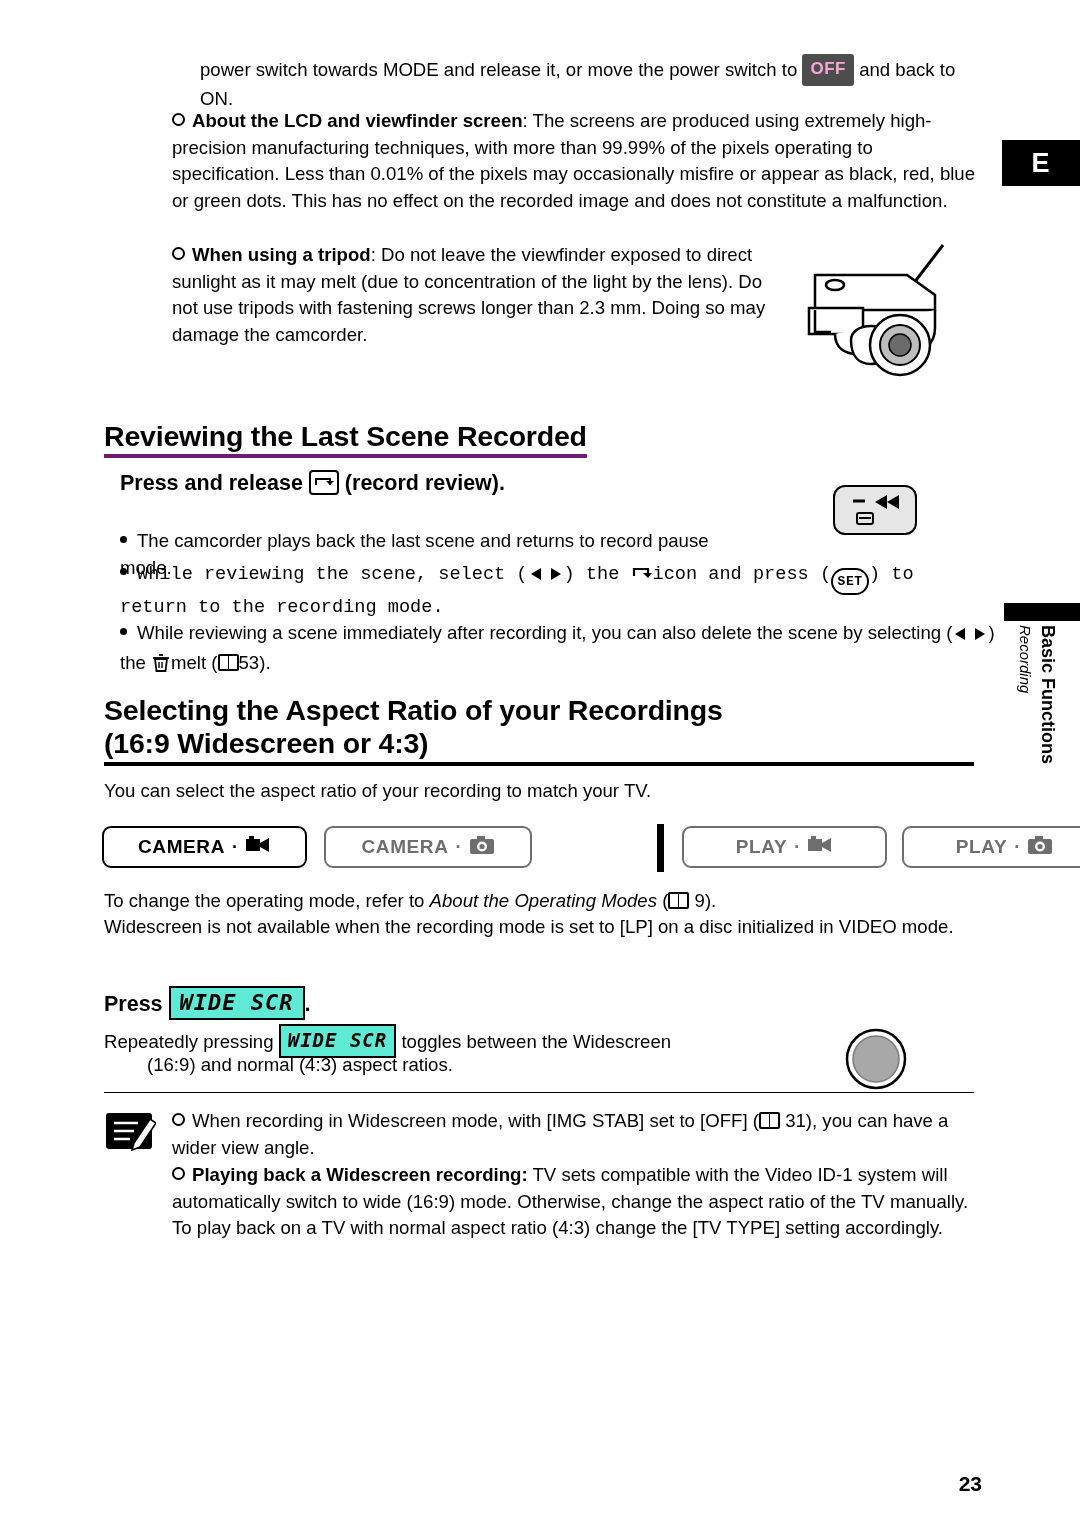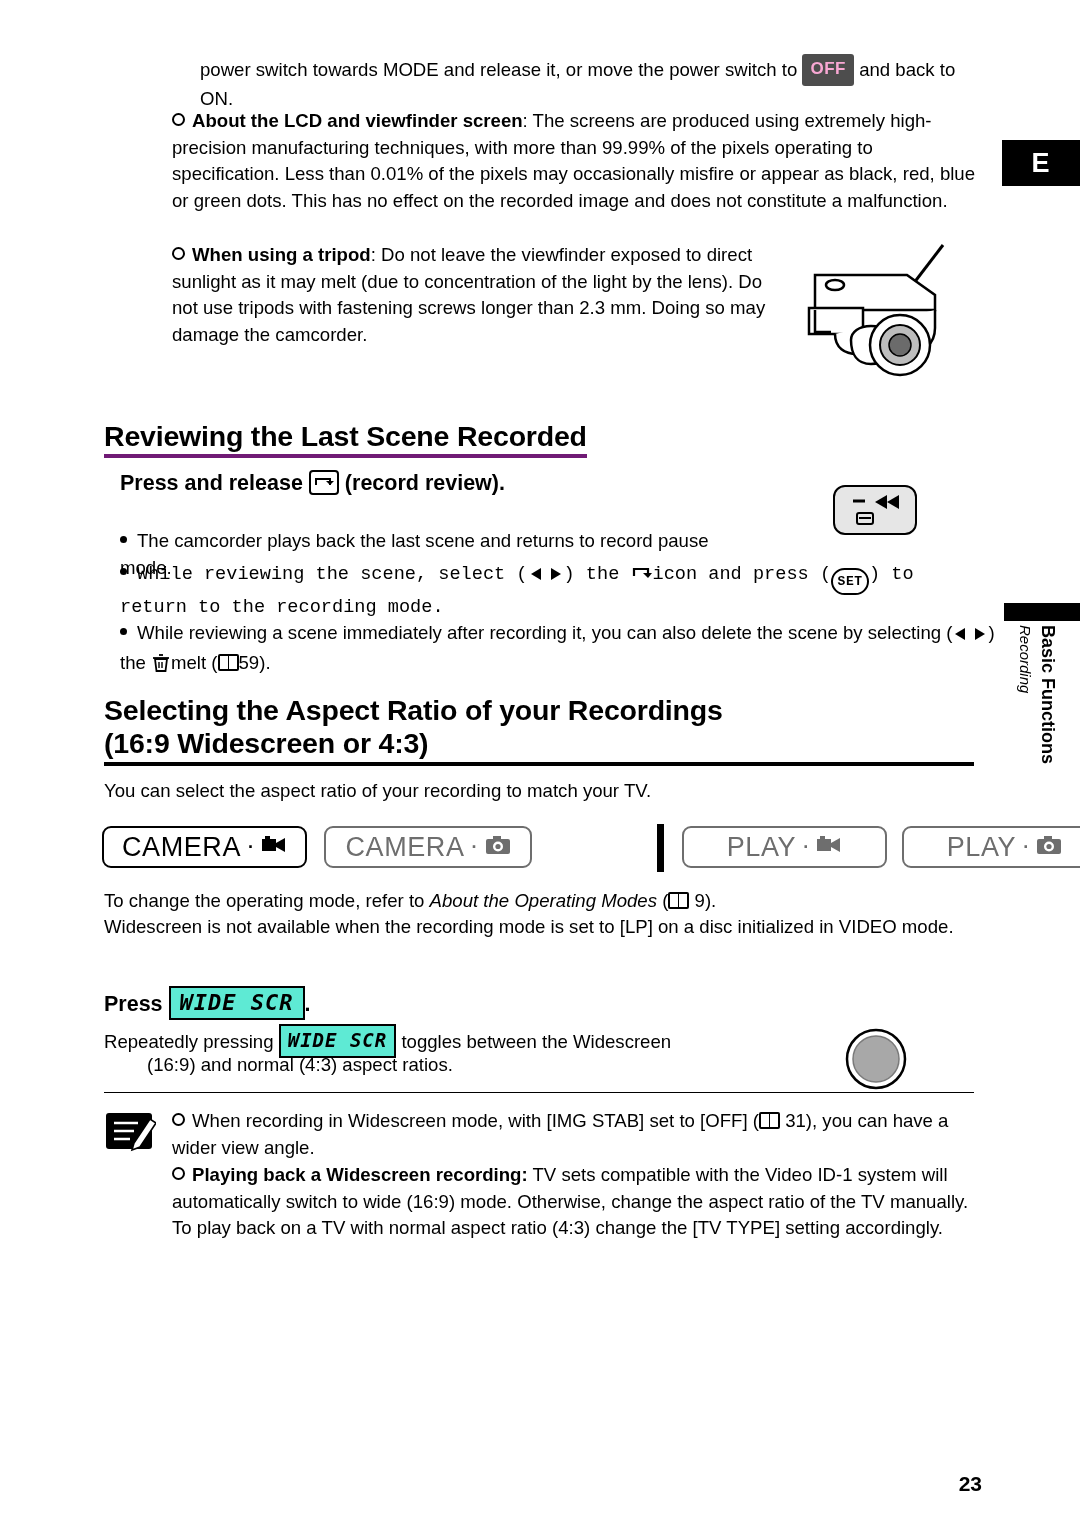--- a/index.html
+++ b/index.html
@@ -157,22 +157,22 @@
     height: 42px;
     border: 2px solid #6e6e6e;
     border-radius: 9px;
     display: flex;
     align-items: center;
     justify-content: center;
     gap: 7px;
     box-sizing: border-box;
   }
   .mode-btn .lbl {
-    font-size: 27px;
-    font-weight: normal;
+    font-size: 19px;
+    font-weight: bold;
     letter-spacing: 0.6px;
     text-align: right;
   }
   .mode-btn.active { border-color: #000; }
   .mode-btn.active .lbl { color: #000; }
   .mode-btn.dim .lbl { color: #6e6e6e; }
   .mode-sep {
     position: absolute;
     left: 555px;
     top: -2px;
@@ -368,21 +368,21 @@
   <div class="para" style="left:120px; top:620px; width:880px;">
     <span class="dot"></span><span>While reviewing a scene immediately after recording it, you can also delete the scene by selecting (</span><span class="lrpad"><svg width="36" height="16" viewBox="0 0 36 16">
           <path d="M13 2 L3 8 L13 14 Z" fill="#000"></path>
           <path d="M23 2 L33 8 L23 14 Z" fill="#000"></path>
         </svg></span><span>) the</span>
     <span><svg width="20" height="20" viewBox="0 0 20 20" style="vertical-align:-4px;">
           <path d="M4 6 L16 6 L14.5 18 L5.5 18 Z" fill="none" stroke="#000" stroke-width="1.8"></path>
           <path d="M2 5 L18 5" stroke="#000" stroke-width="1.8"></path>
           <path d="M8 2 L12 2" stroke="#000" stroke-width="1.8"></path>
           <path d="M8 9 L8 15 M11 9 L11 15" stroke="#000" stroke-width="1.4"></path>
-        </svg></span><span>melt (</span><span class="bookicon"></span><span>59).</span>
+        </svg></span><span>melt (</span><span class="bookicon"></span><span>53).</span>
   </div>
 
   <div class="h1" style="left:104px; top:694px; width:860px;">
     <div>Selecting the Aspect Ratio of your Recordings</div>
     <div>(16:9 Widescreen or 4:3)</div>
   </div>
   <div class="rule" style="left:104px; top:762px; width:870px;"></div>
 
   <div class="para" style="left:104px; top:778px; width:860px;">You can select the aspect ratio of your recording to match your TV.</div>
 

